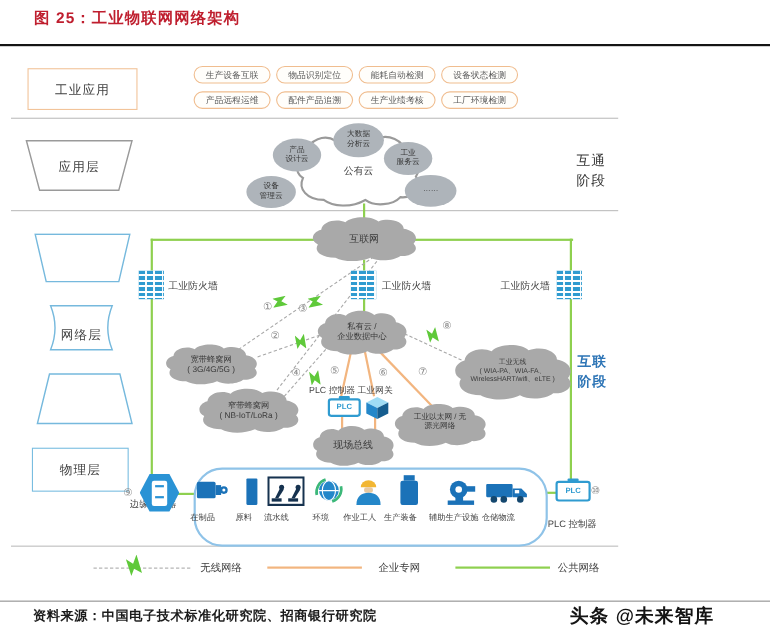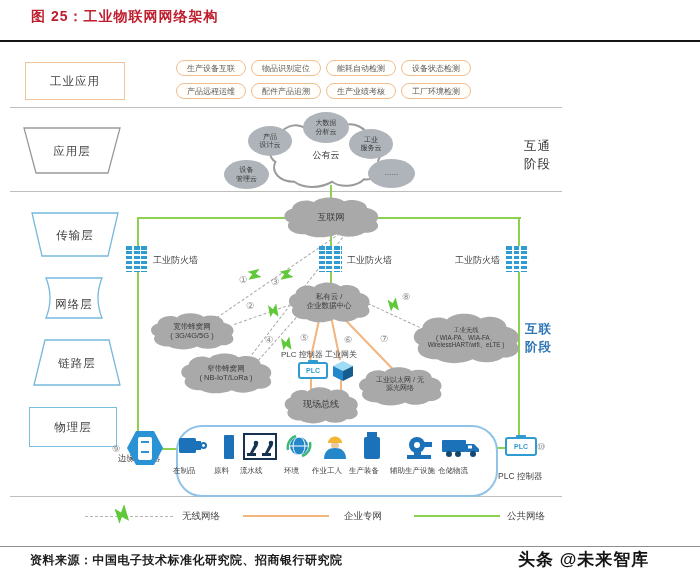--- a/index.html
+++ b/index.html
@@ -94,37 +94,31 @@
   <svg class="abs" style="left:22px;top:127px;" width="100" height="48">
     <polygon points="2,1 98,1 86,46 14,46" fill="#fff" stroke="#9a9a9a" stroke-width="1.3"></polygon>
   </svg>
   <div class="abs ctr" style="left:22px;top:127px;width:100px;height:48px;">
     <span class="shapelabel">应用层</span>
   </div>
 
   <svg class="abs" style="left:30px;top:212px;" width="90" height="46">
     <polygon points="2,1 88,1 78,44 12,44" fill="#fff" stroke="#76b9dd" stroke-width="1.3"></polygon>
   </svg>
-  <div class="abs ctr" style="left:30px;top:212px;width:90px;height:46px;">
-    <span class="shapelabel">传输层</span>
-  </div>
 
   <svg class="abs" style="left:43px;top:277px;" width="62" height="42">
     <path d="M3,1 H59 Q51,21 59,41 H3 Q11,21 3,1 Z" fill="#fff" stroke="#76b9dd" stroke-width="1.3"></path>
   </svg>
   <div class="abs ctr" style="left:43px;top:277px;width:62px;height:54px;">
     <span class="shapelabel">网络层</span>
   </div>
 
   <svg class="abs" style="left:32px;top:339px;" width="90" height="48">
     <polygon points="13,1 77,1 88,46 2,46" fill="#fff" stroke="#76b9dd" stroke-width="1.3"></polygon>
   </svg>
-  <div class="abs ctr" style="left:32px;top:339px;width:90px;height:48px;">
-    <span class="shapelabel">链路层</span>
-  </div>
 
   <div class="abs tags">
     <div class="tag">生产设备互联</div>
     <div class="tag">物品识别定位</div>
     <div class="tag">能耗自动检测</div>
     <div class="tag">设备状态检测</div>
     <div class="tag">产品远程运维</div>
     <div class="tag">配件产品追溯</div>
     <div class="tag">生产业绩考核</div>
     <div class="tag">工厂环境检测</div>

